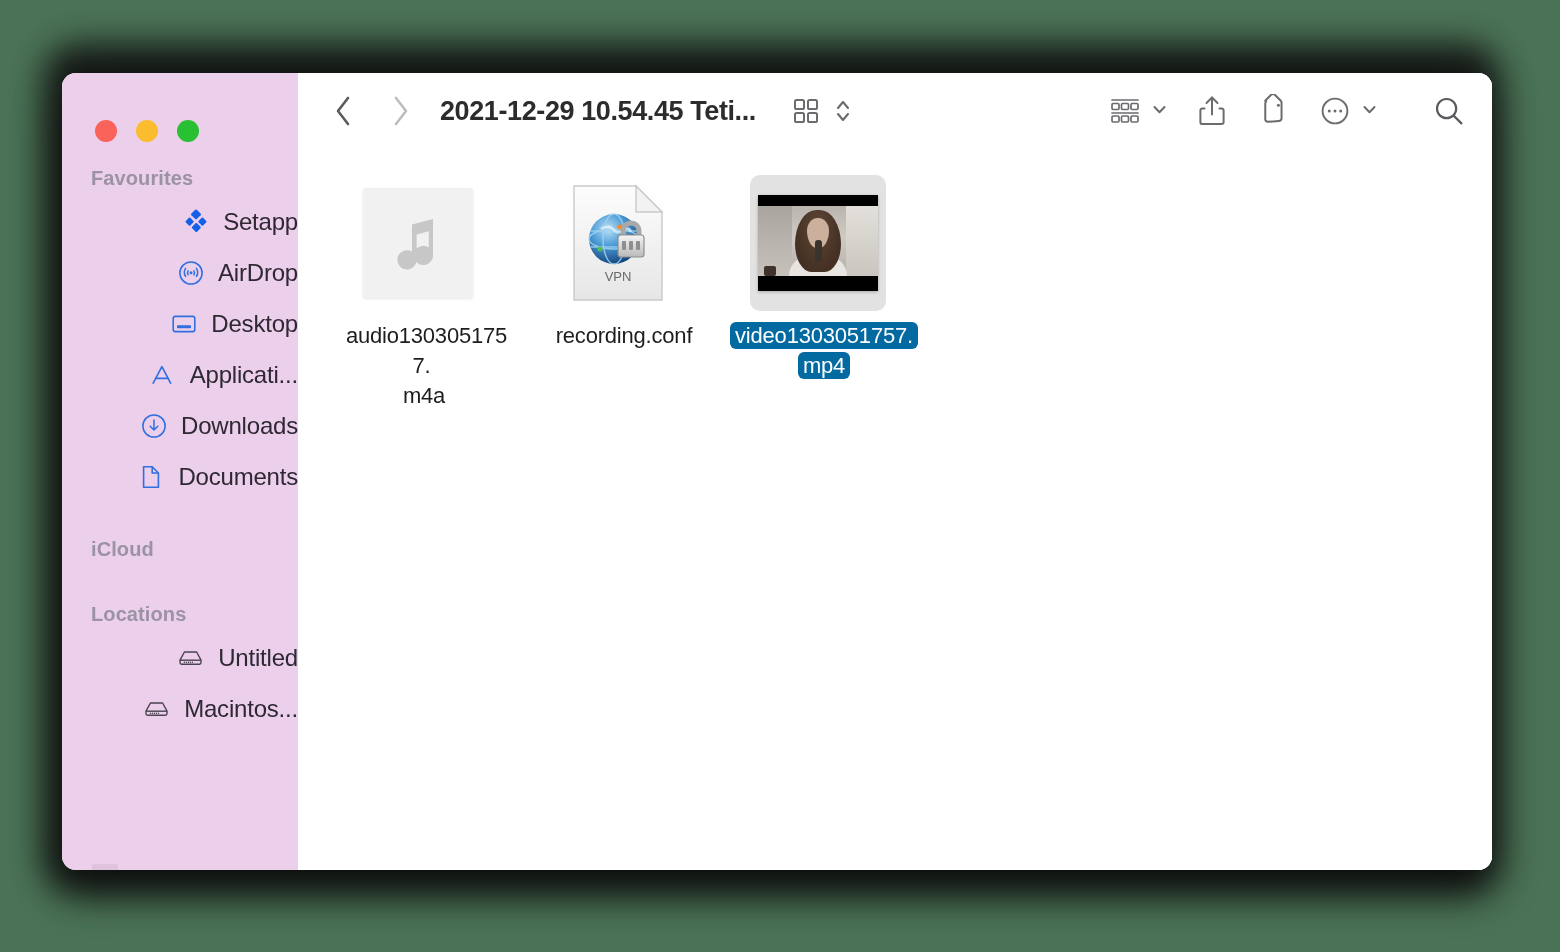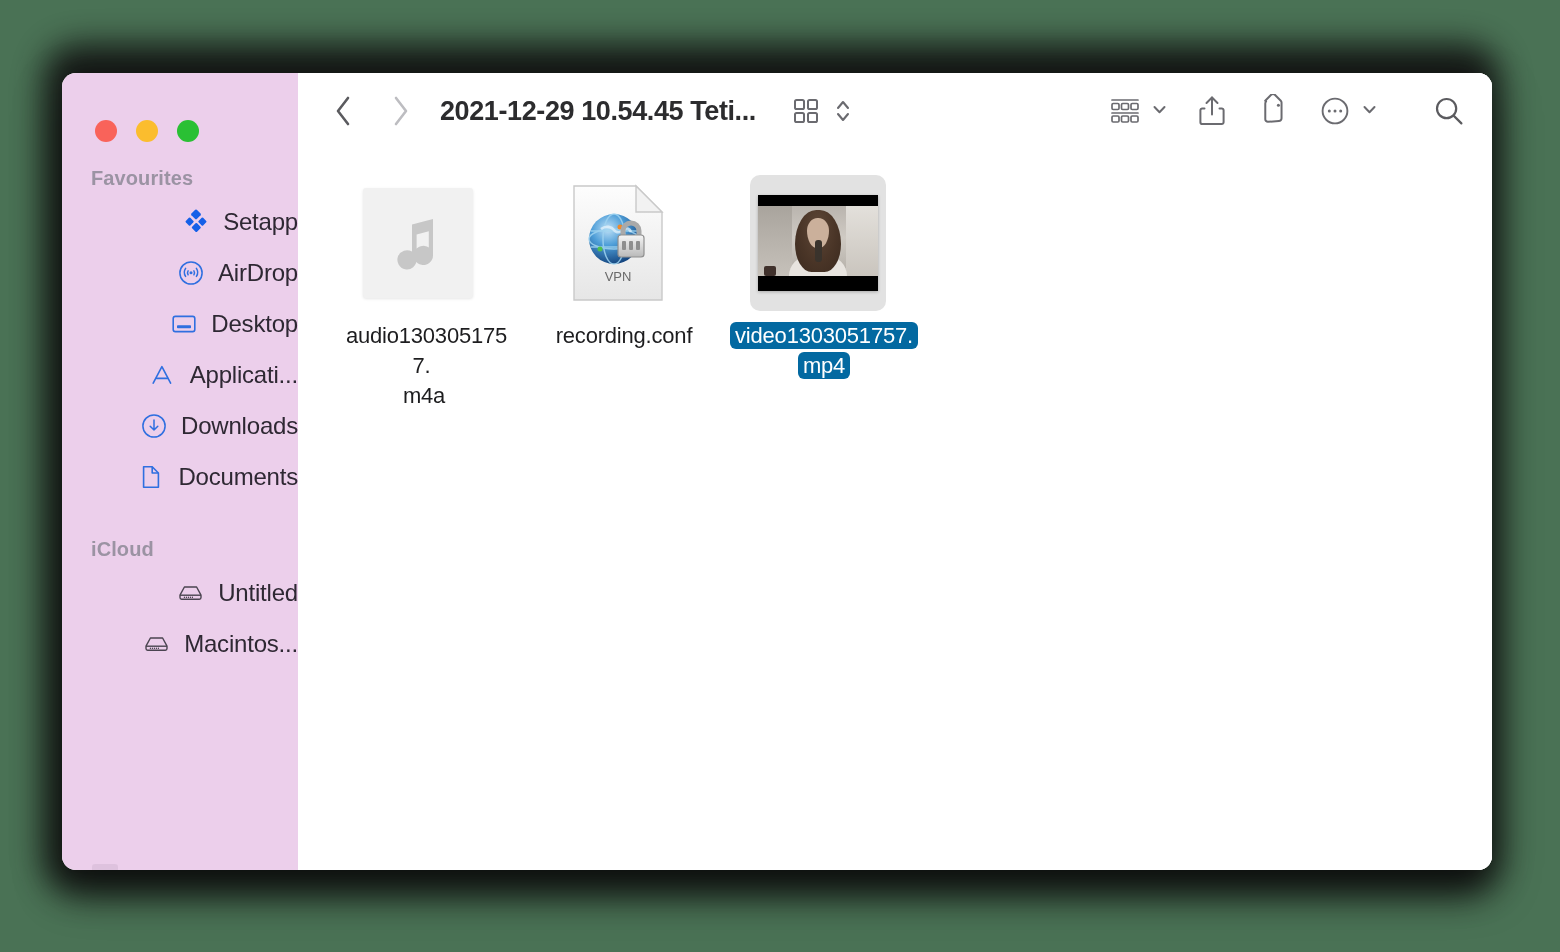--- a/index.html
+++ b/index.html
@@ -406,20 +406,21 @@
             <path d="M5.6 2.8h8.6l6.2 6.2v14.2H5.6z"></path>
             <path d="M14.2 2.8v6.2h6.2"></path>
           </svg>
         </span>
         <span class="sb-label">Documents</span>
       </div>
 
       <div class="sb-section-title icloud">iCloud</div>
 
 
+      <div class="sb-section-title locations">Locations</div>
 
       <div class="sb-item">
         <span class="sb-icon">
           <svg width="27" height="27" viewBox="0 0 27 27" fill="none" stroke="#4a4450" stroke-width="1.4" stroke-linejoin="round">
             <path d="M3.0 16.2 7.4 8.0h12.2l4.4 8.2v2.4a1.6 1.6 0 0 1-1.6 1.6H4.6A1.6 1.6 0 0 1 3 18.6z"></path>
             <path d="M3.0 16.2h21"></path>
             <g stroke-width="1.2" stroke-linecap="round">
               <path d="M7.4 18.0v0.4M9.4 18.0v0.4M11.4 18.0v0.4M13.4 18.0v0.4M15.4 18.0v0.4"></path>
             </g>
           </svg>

